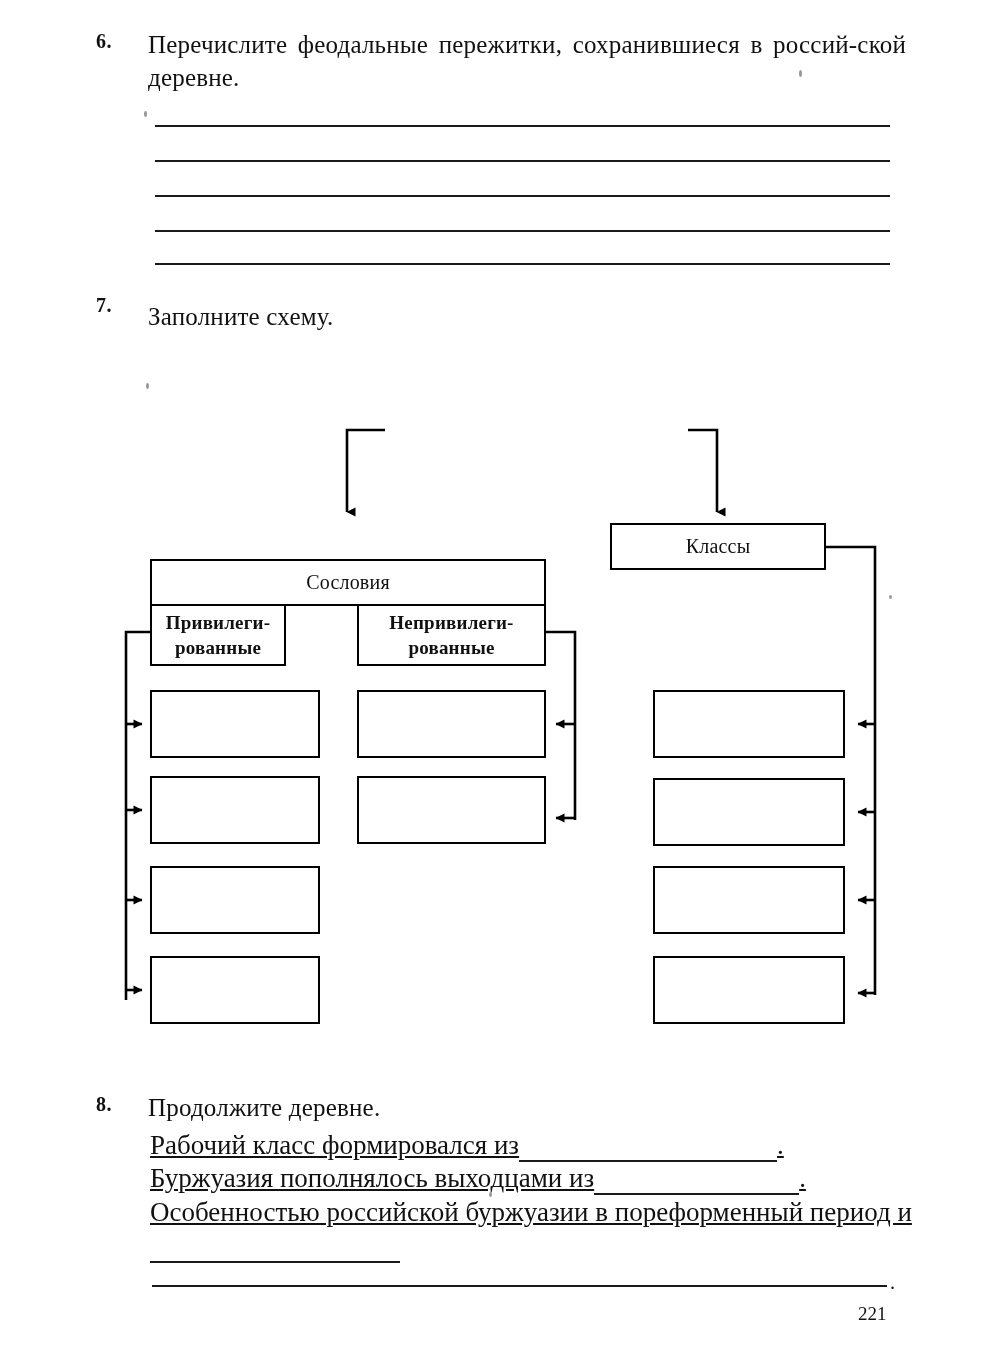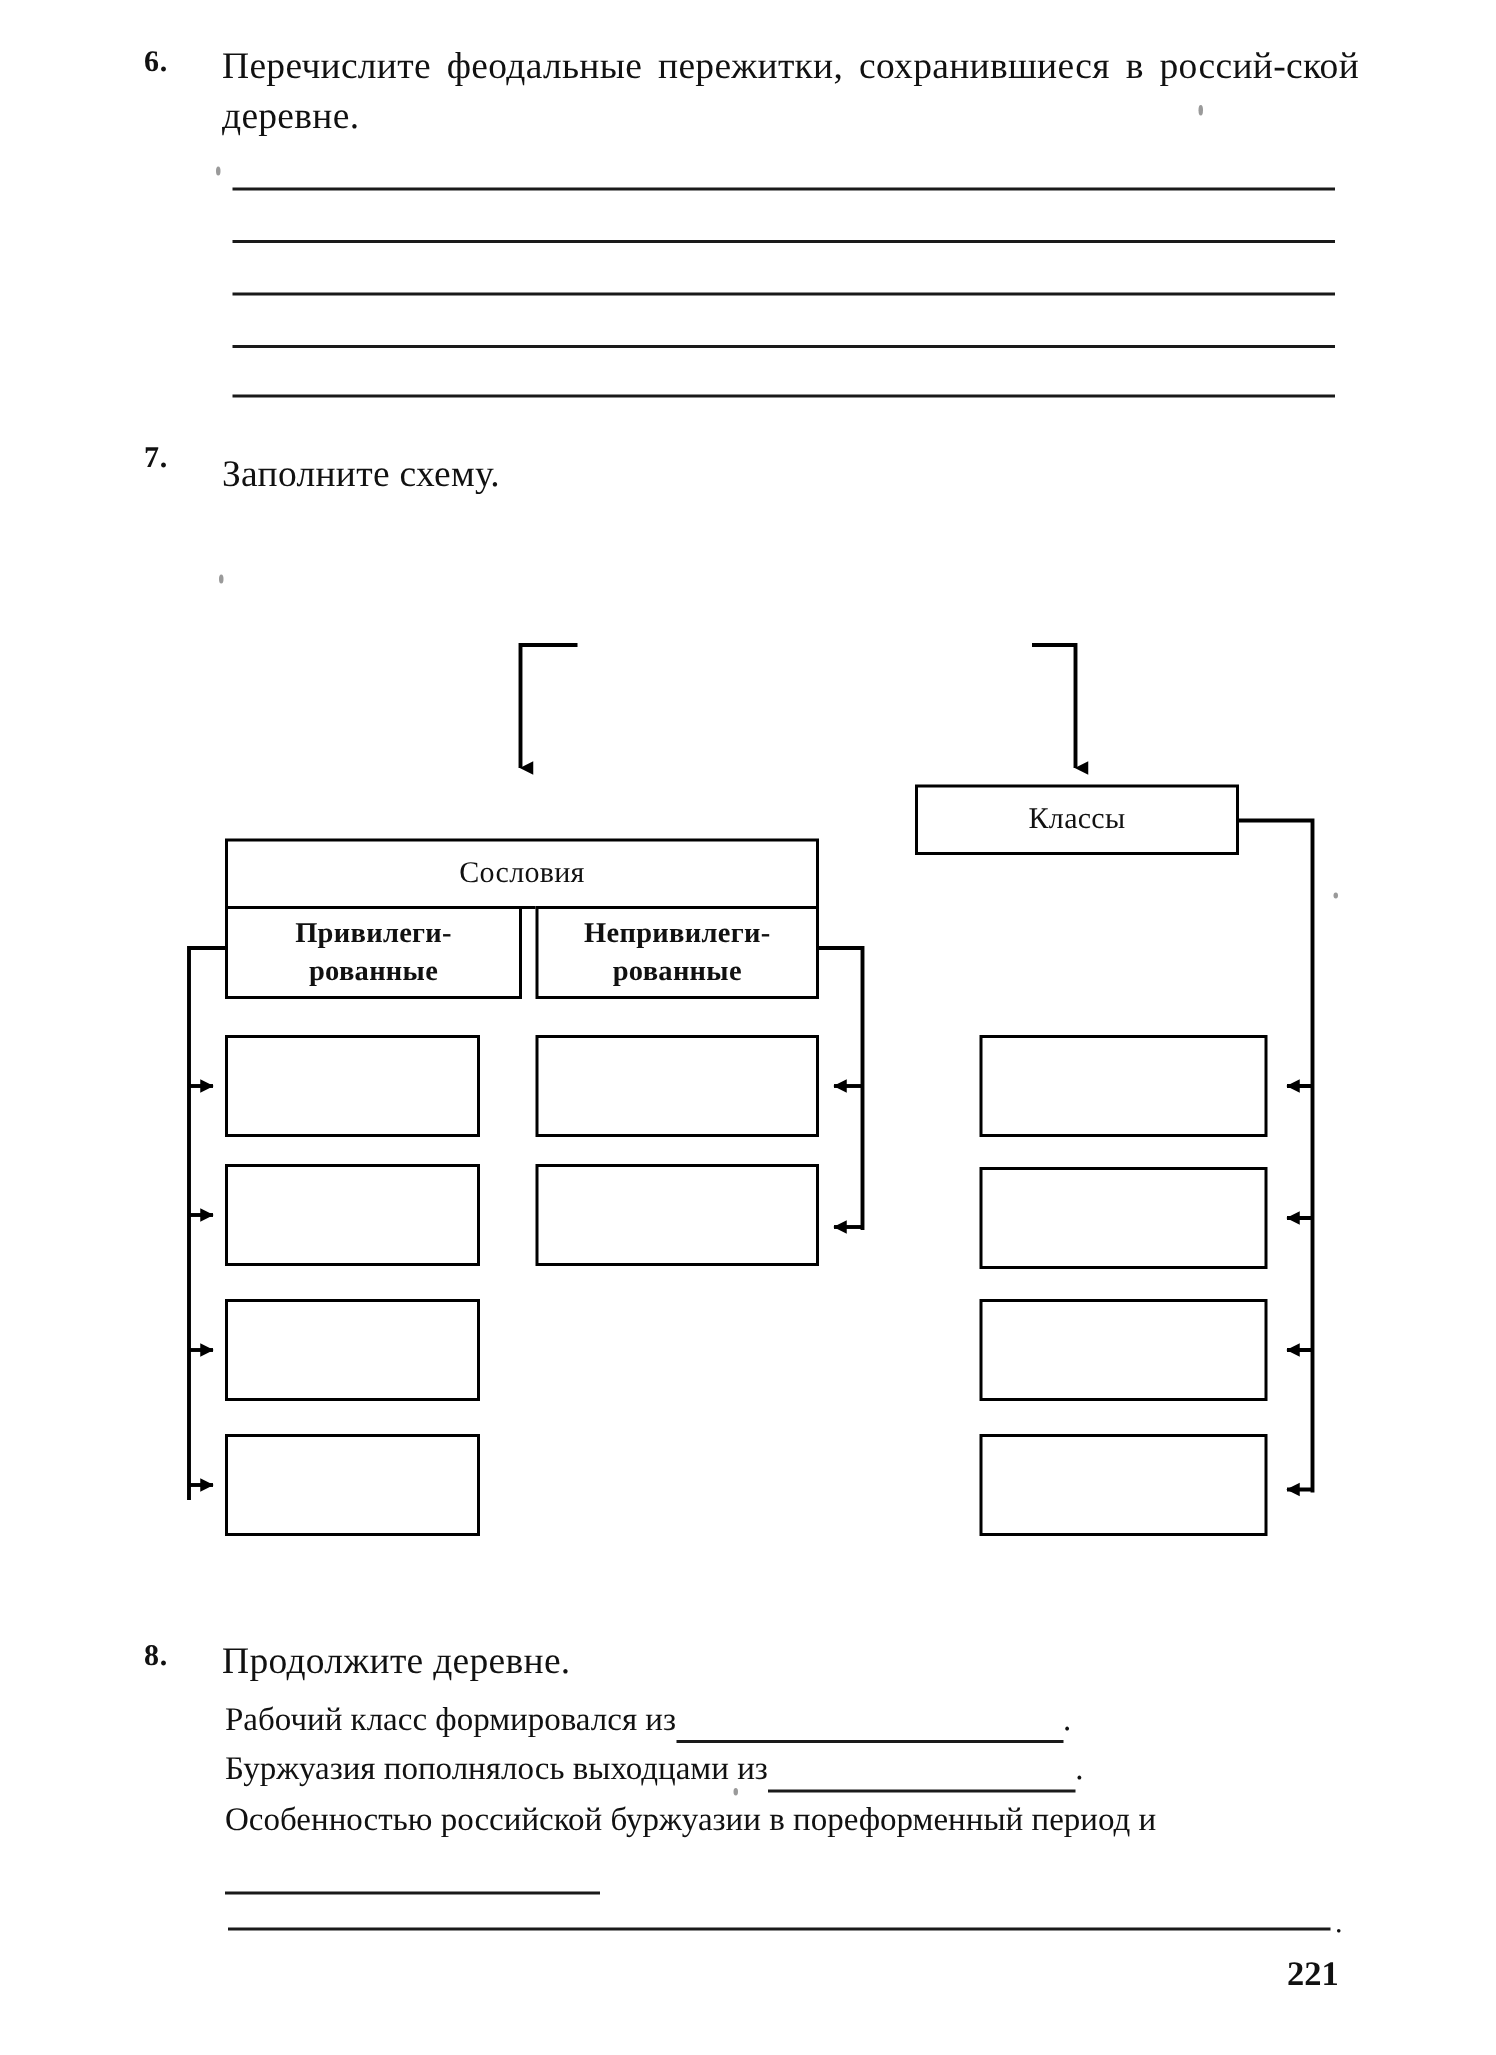--- a/index.html
+++ b/index.html
@@ -80,36 +80,37 @@
     font-weight: normal;
     font-size: 20px;
   }
   .node.empty {
     border-width: 2.5px;
   }
 
   
   .q8-line {
     position: absolute;
-    font-size: 22px;
+    font-size: 27px;
     line-height: 33px;
     white-space: nowrap;
+    text-decoration: underline;
   }
   .blank {
     display: inline-block;
     border-bottom: 2px solid #1a1a1a;
     vertical-align: bottom;
     height: 20px;
   }
 
   
   #page-number {
     position: absolute;
-    font-weight: bold;
-    font-size: 23px;
+    font-weight: normal;
+    font-size: 19px;
   }
 
   
   .speck {
     position: absolute;
     background: #9a9a9a;
     border-radius: 50%;
   }
 </style>
 </head>
@@ -171,21 +172,21 @@
 
 
   <div class="node plain" style="left:150px; top:523px; width:396px; height:47px;margin-top:36px;">
     <span class="node-label">Сословия</span>
   </div>
 
   <div class="node plain" style="left:610px; top:523px; width:216px; height:47px;">
     <span class="node-label">Классы</span>
   </div>
 
-  <div class="node" style="left:150px; top:604px; width:198px; height:62px;">
+  <div class="node" style="left:150px; top:604px; width:136px; height:62px;">
     <span class="node-label">Привилеги-
 рованные</span>
   </div>
 
   <div class="node" style="left:357px; top:604px; width:189px; height:62px;">
     <span class="node-label">Непривилеги-
 рованные</span>
   </div>
 
   <div class="node empty" style="left:150px; top:690px; width:170px; height:68px;">

